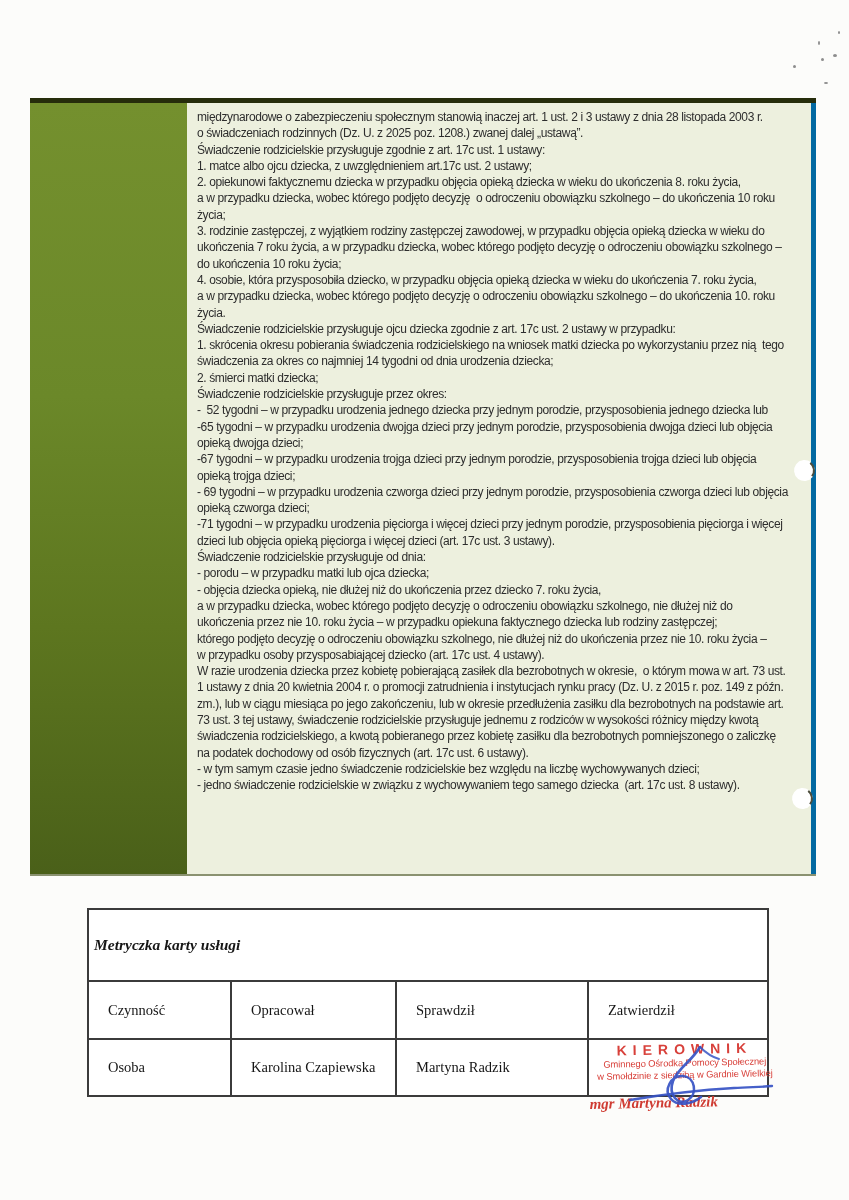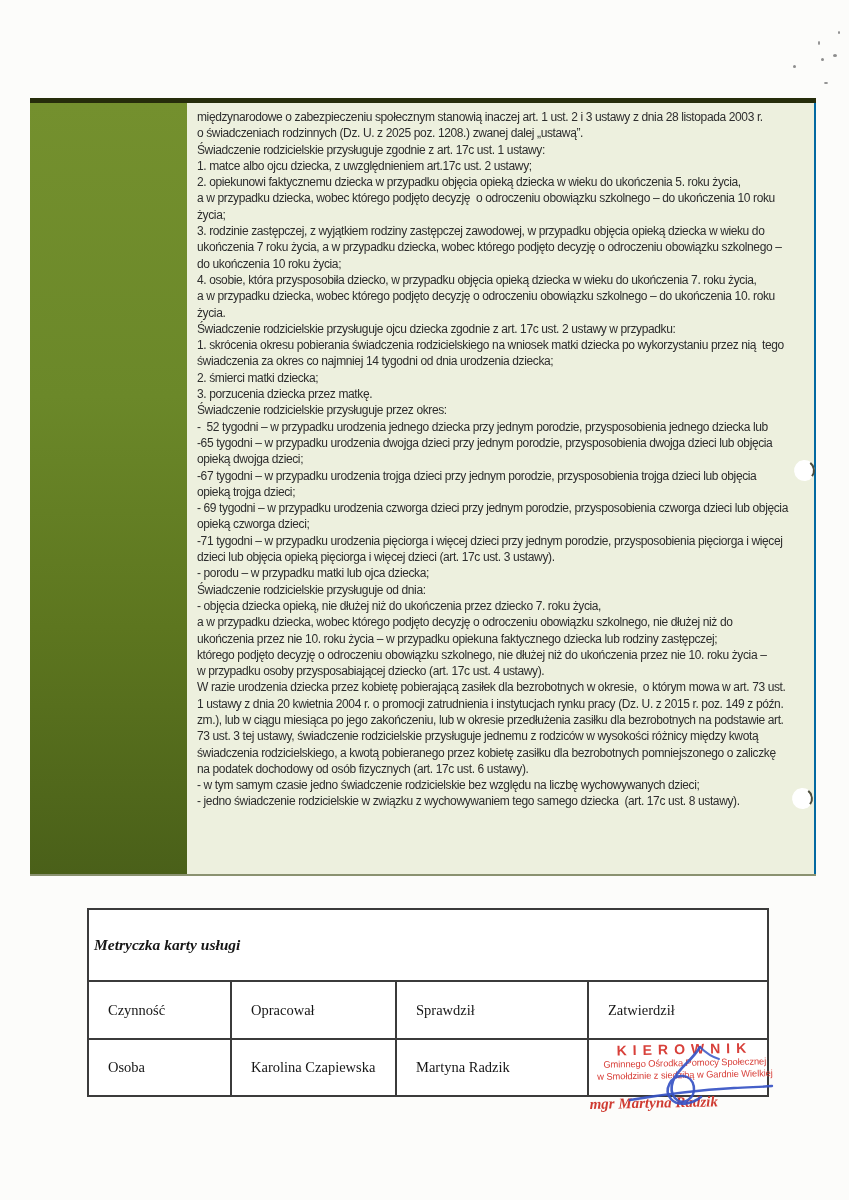--- a/index.html
+++ b/index.html
@@ -15,21 +15,21 @@
     display:flex; box-sizing:border-box;
     border-top:5px solid #262d0b;
     border-bottom:2px solid #8a9270;
   }
   .green-bar {
     width:157px; flex:0 0 157px;
     background:linear-gradient(180deg,#74902e 0%,#6b8829 38%,#5d761f 68%,#4a6019 100%);
   }
   .text-panel {
     flex:1; background:#edf0de;
-    border-right:2px solid #0369a1;
+    border-right:5px solid #0369a1;
     padding:6px 6px 4px 10px; box-sizing:border-box; overflow:hidden;
   }
   .line {
     font-size:12px; line-height:16.3px; letter-spacing:-0.38px;
     color:#2d2d2d; white-space:pre;
   }
 
   
   .punch-hole {
     position:absolute; width:21px; height:21px; border-radius:50%;
@@ -79,46 +79,45 @@
 </head>
 <body>
 
 <div class="doc-box">
   <div class="green-bar"></div>
   <div class="text-panel">
       <div class="line">międzynarodowe o zabezpieczeniu społecznym stanowią inaczej art. 1 ust. 2 i 3 ustawy z dnia 28 listopada 2003 r.</div>
       <div class="line">o świadczeniach rodzinnych (Dz. U. z 2025 poz. 1208.) zwanej dalej „ustawą”.</div>
       <div class="line">Świadczenie rodzicielskie przysługuje zgodnie z art. 17c ust. 1 ustawy:</div>
       <div class="line">1. matce albo ojcu dziecka, z uwzględnieniem art.17c ust. 2 ustawy;</div>
-      <div class="line">2. opiekunowi faktycznemu dziecka w przypadku objęcia opieką dziecka w wieku do ukończenia 5. roku życia,</div>
+      <div class="line">2. opiekunowi faktycznemu dziecka w przypadku objęcia opieką dziecka w wieku do ukończenia 8. roku życia,</div>
       <div class="line">a w przypadku dziecka, wobec którego podjęto decyzję  o odroczeniu obowiązku szkolnego – do ukończenia 10 roku</div>
       <div class="line">życia;</div>
       <div class="line">3. rodzinie zastępczej, z wyjątkiem rodziny zastępczej zawodowej, w przypadku objęcia opieką dziecka w wieku do</div>
       <div class="line">ukończenia 7 roku życia, a w przypadku dziecka, wobec którego podjęto decyzję o odroczeniu obowiązku szkolnego –</div>
       <div class="line">do ukończenia 10 roku życia;</div>
       <div class="line">4. osobie, która przysposobiła dziecko, w przypadku objęcia opieką dziecka w wieku do ukończenia 7. roku życia,</div>
       <div class="line">a w przypadku dziecka, wobec którego podjęto decyzję o odroczeniu obowiązku szkolnego – do ukończenia 10. roku</div>
       <div class="line">życia.</div>
       <div class="line">Świadczenie rodzicielskie przysługuje ojcu dziecka zgodnie z art. 17c ust. 2 ustawy w przypadku:</div>
       <div class="line">1. skrócenia okresu pobierania świadczenia rodzicielskiego na wniosek matki dziecka po wykorzystaniu przez nią  tego</div>
       <div class="line">świadczenia za okres co najmniej 14 tygodni od dnia urodzenia dziecka;</div>
       <div class="line">2. śmierci matki dziecka;</div>
-      <div class="line">3. porzucenia dziecka przez matkę.</div>
       <div class="line">Świadczenie rodzicielskie przysługuje przez okres:</div>
       <div class="line">-  52 tygodni – w przypadku urodzenia jednego dziecka przy jednym porodzie, przysposobienia jednego dziecka lub</div>
       <div class="line">-65 tygodni – w przypadku urodzenia dwojga dzieci przy jednym porodzie, przysposobienia dwojga dzieci lub objęcia</div>
       <div class="line">opieką dwojga dzieci;</div>
       <div class="line">-67 tygodni – w przypadku urodzenia trojga dzieci przy jednym porodzie, przysposobienia trojga dzieci lub objęcia</div>
       <div class="line">opieką trojga dzieci;</div>
       <div class="line">- 69 tygodni – w przypadku urodzenia czworga dzieci przy jednym porodzie, przysposobienia czworga dzieci lub objęcia</div>
       <div class="line">opieką czworga dzieci;</div>
       <div class="line">-71 tygodni – w przypadku urodzenia pięciorga i więcej dzieci przy jednym porodzie, przysposobienia pięciorga i więcej</div>
       <div class="line">dzieci lub objęcia opieką pięciorga i więcej dzieci (art. 17c ust. 3 ustawy).</div>
+      <div class="line">Świadczenie rodzicielskie przysługuje od dnia:</div>
       <div class="line">- porodu – w przypadku matki lub ojca dziecka;</div>
-      <div class="line">Świadczenie rodzicielskie przysługuje od dnia:</div>
       <div class="line">- objęcia dziecka opieką, nie dłużej niż do ukończenia przez dziecko 7. roku życia,</div>
       <div class="line">a w przypadku dziecka, wobec którego podjęto decyzję o odroczeniu obowiązku szkolnego, nie dłużej niż do</div>
       <div class="line">ukończenia przez nie 10. roku życia – w przypadku opiekuna faktycznego dziecka lub rodziny zastępczej;</div>
       <div class="line">którego podjęto decyzję o odroczeniu obowiązku szkolnego, nie dłużej niż do ukończenia przez nie 10. roku życia –</div>
       <div class="line">w przypadku osoby przysposabiającej dziecko (art. 17c ust. 4 ustawy).</div>
       <div class="line">W razie urodzenia dziecka przez kobietę pobierającą zasiłek dla bezrobotnych w okresie,  o którym mowa w art. 73 ust.</div>
       <div class="line">1 ustawy z dnia 20 kwietnia 2004 r. o promocji zatrudnienia i instytucjach rynku pracy (Dz. U. z 2015 r. poz. 149 z późn.</div>
       <div class="line">zm.), lub w ciągu miesiąca po jego zakończeniu, lub w okresie przedłużenia zasiłku dla bezrobotnych na podstawie art.</div>
       <div class="line">73 ust. 3 tej ustawy, świadczenie rodzicielskie przysługuje jednemu z rodziców w wysokości różnicy między kwotą</div>
       <div class="line">świadczenia rodzicielskiego, a kwotą pobieranego przez kobietę zasiłku dla bezrobotnych pomniejszonego o zaliczkę</div>

